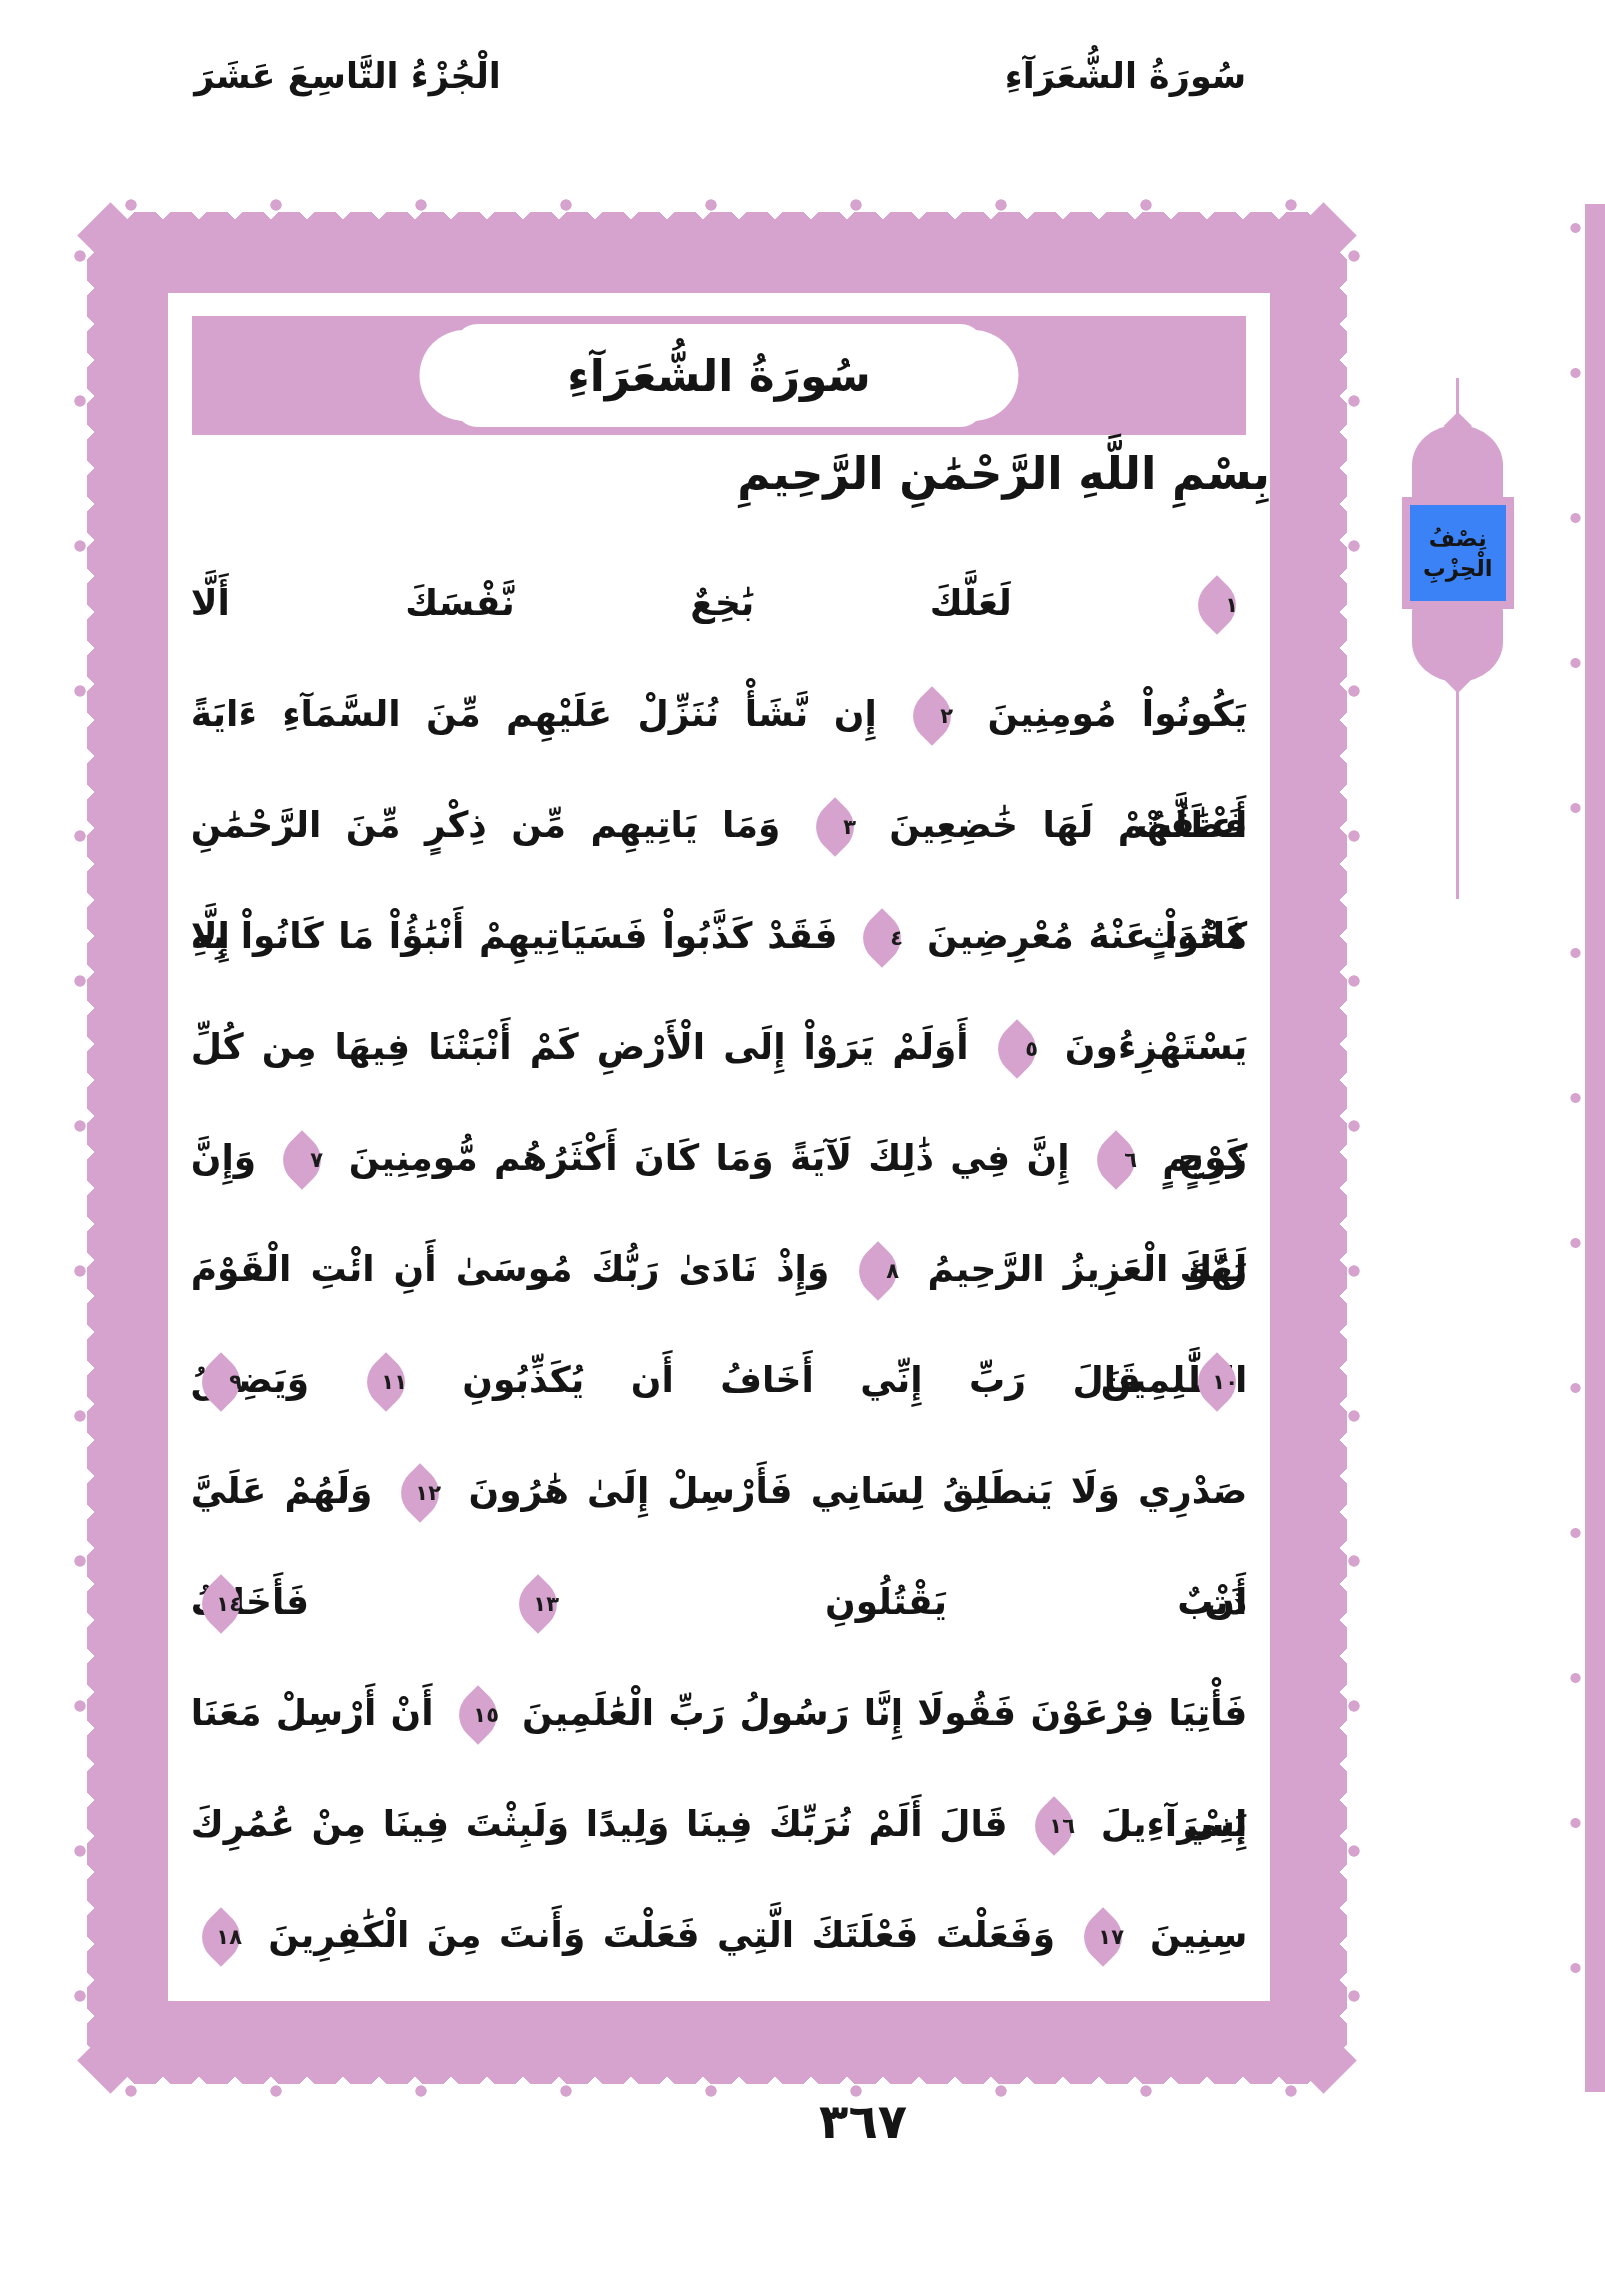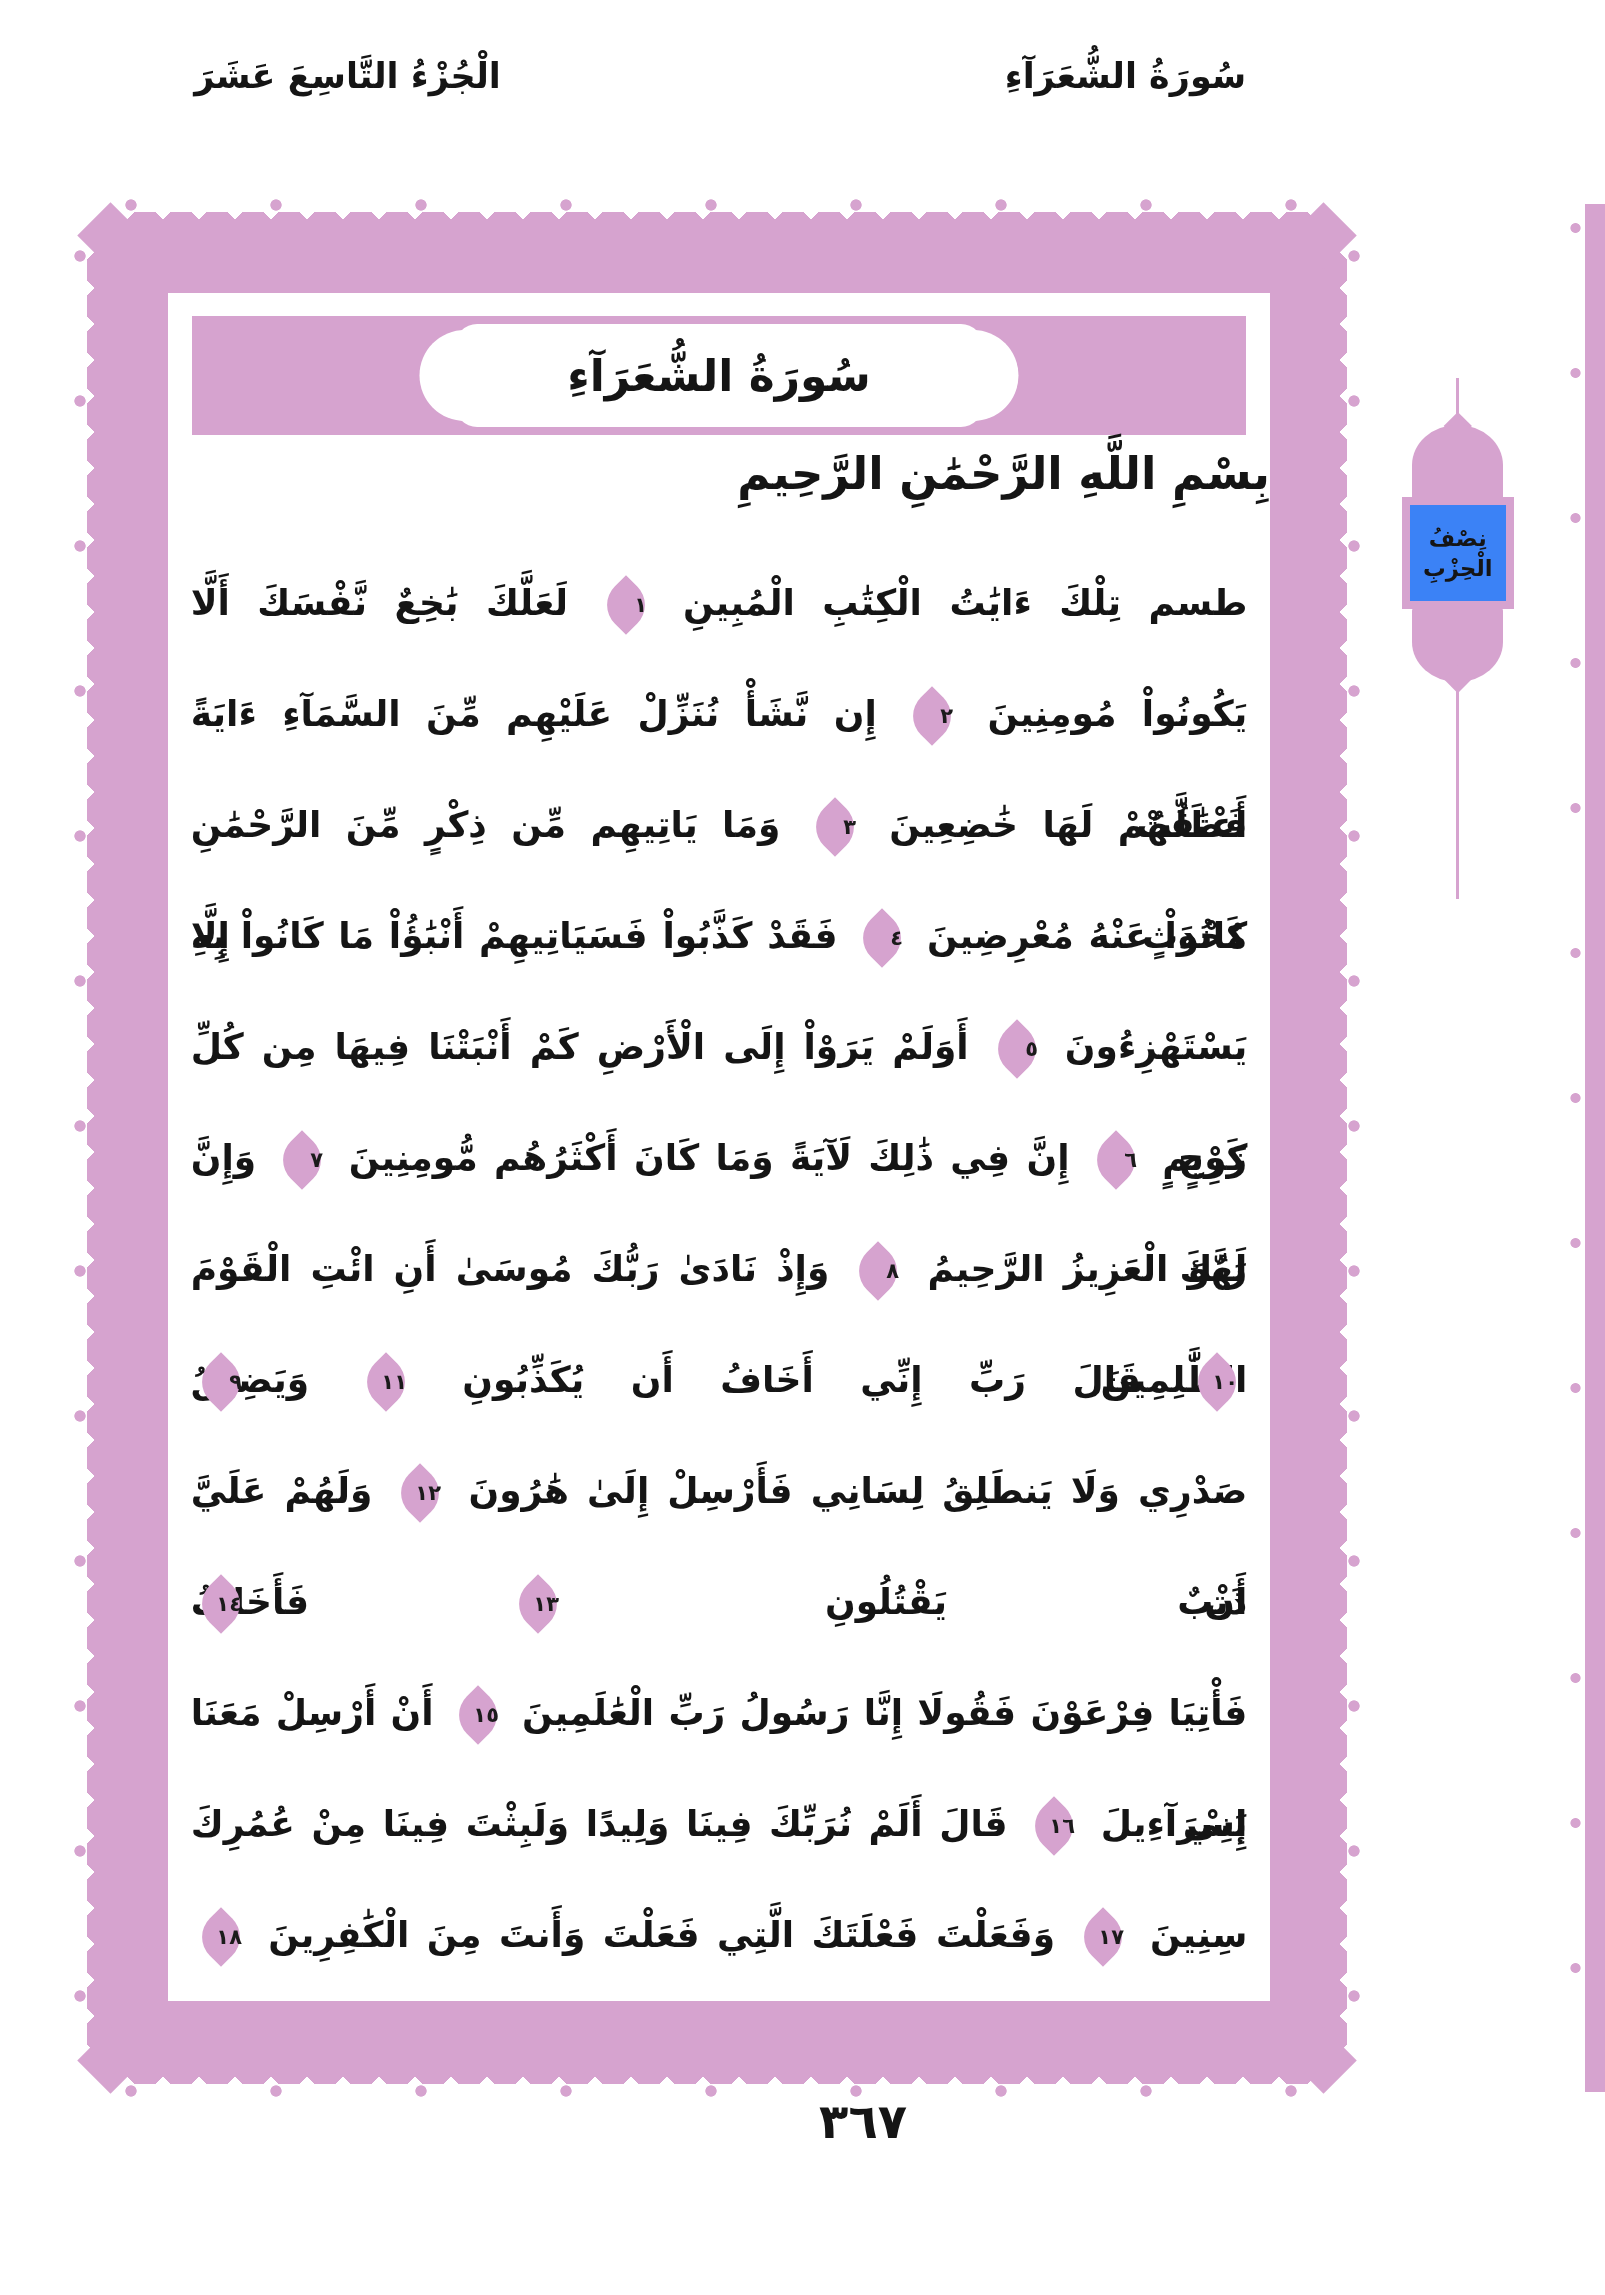--- a/index.html
+++ b/index.html
@@ -132,21 +132,21 @@
 
     <div class="banner">
       <div class="cartouche">
         <span class="surah-title">سُورَةُ الشُّعَرَآءِ</span>
       </div>
     </div>
 
     <div class="basmala">بِسْمِ اللَّهِ الرَّحْمَٰنِ الرَّحِيمِ</div>
 
     <div class="lines" id="lines">
-        <div class="mline"><span>طسم تِلْكَ ءَايَٰتُ الْكِتَٰبِ الْمُبِينِ</span> <span class="vmark"><span class="vnum">١</span></span> <span>لَعَلَّكَ بَٰخِعٌ نَّفْسَكَ أَلَّا</span> </div>
+        <div class="mline"> <span class="vmark"><span class="vnum">١</span></span> <span>لَعَلَّكَ بَٰخِعٌ نَّفْسَكَ أَلَّا</span> </div>
         <div class="mline"><span>يَكُونُواْ مُومِنِينَ</span> <span class="vmark"><span class="vnum">٢</span></span> <span>إِن نَّشَأْ نُنَزِّلْ عَلَيْهِم مِّنَ السَّمَآءِ ءَايَةً فَظَلَّتْ</span> </div>
         <div class="mline"><span>أَعْنَٰقُهُمْ لَهَا خَٰضِعِينَ</span> <span class="vmark"><span class="vnum">٣</span></span> <span>وَمَا يَاتِيهِم مِّن ذِكْرٍ مِّنَ الرَّحْمَٰنِ مُحْدَثٍ إِلَّا</span> </div>
         <div class="mline"><span>كَانُواْ عَنْهُ مُعْرِضِينَ</span> <span class="vmark"><span class="vnum">٤</span></span> <span>فَقَدْ كَذَّبُواْ فَسَيَاتِيهِمْ أَنْبَٰؤُاْ مَا كَانُواْ بِهِ</span> </div>
         <div class="mline"><span>يَسْتَهْزِءُونَ</span> <span class="vmark"><span class="vnum">٥</span></span> <span>أَوَلَمْ يَرَوْاْ إِلَى الْأَرْضِ كَمْ أَنْبَتْنَا فِيهَا مِن كُلِّ زَوْجٍ</span> </div>
         <div class="mline"><span>كَرِيمٍ</span> <span class="vmark"><span class="vnum">٦</span></span> <span>إِنَّ فِي ذَٰلِكَ لَآيَةً وَمَا كَانَ أَكْثَرُهُم مُّومِنِينَ</span> <span class="vmark"><span class="vnum">٧</span></span> <span>وَإِنَّ رَبَّكَ</span> </div>
         <div class="mline"><span>لَهُوَ الْعَزِيزُ الرَّحِيمُ</span> <span class="vmark"><span class="vnum">٨</span></span> <span>وَإِذْ نَادَىٰ رَبُّكَ مُوسَىٰ أَنِ ائْتِ الْقَوْمَ الظَّٰلِمِينَ</span> <span class="vmark"><span class="vnum">٩</span></span> </div>
         <div class="mline"> <span class="vmark"><span class="vnum">١٠</span></span> <span>قَالَ رَبِّ إِنِّي أَخَافُ أَن يُكَذِّبُونِ</span> <span class="vmark"><span class="vnum">١١</span></span> <span>وَيَضِيقُ</span> </div>
         <div class="mline"><span>صَدْرِي وَلَا يَنطَلِقُ لِسَانِي فَأَرْسِلْ إِلَىٰ هَٰرُونَ</span> <span class="vmark"><span class="vnum">١٢</span></span> <span>وَلَهُمْ عَلَيَّ ذَنْبٌ فَأَخَافُ</span> </div>
         <div class="mline"><span>أَن يَقْتُلُونِ</span> <span class="vmark"><span class="vnum">١٣</span></span>  <span class="vmark"><span class="vnum">١٤</span></span> </div>
         <div class="mline"><span>فَأْتِيَا فِرْعَوْنَ فَقُولَا إِنَّا رَسُولُ رَبِّ الْعَٰلَمِينَ</span> <span class="vmark"><span class="vnum">١٥</span></span> <span>أَنْ أَرْسِلْ مَعَنَا بَنِي</span> </div>

